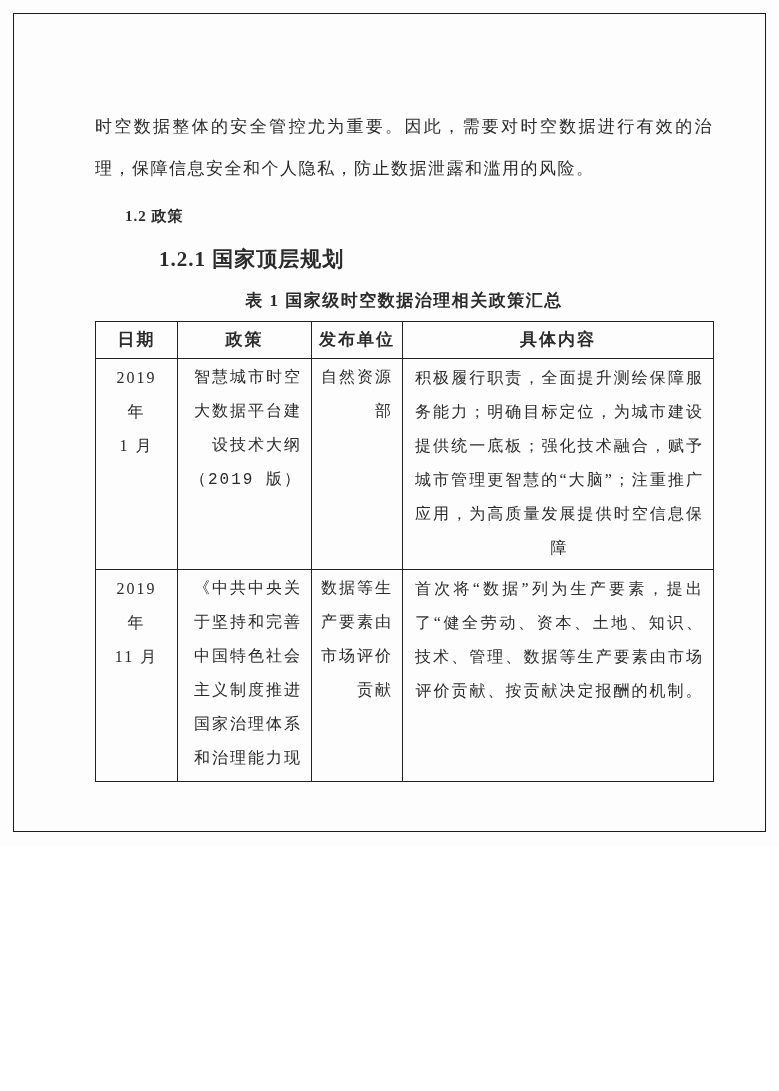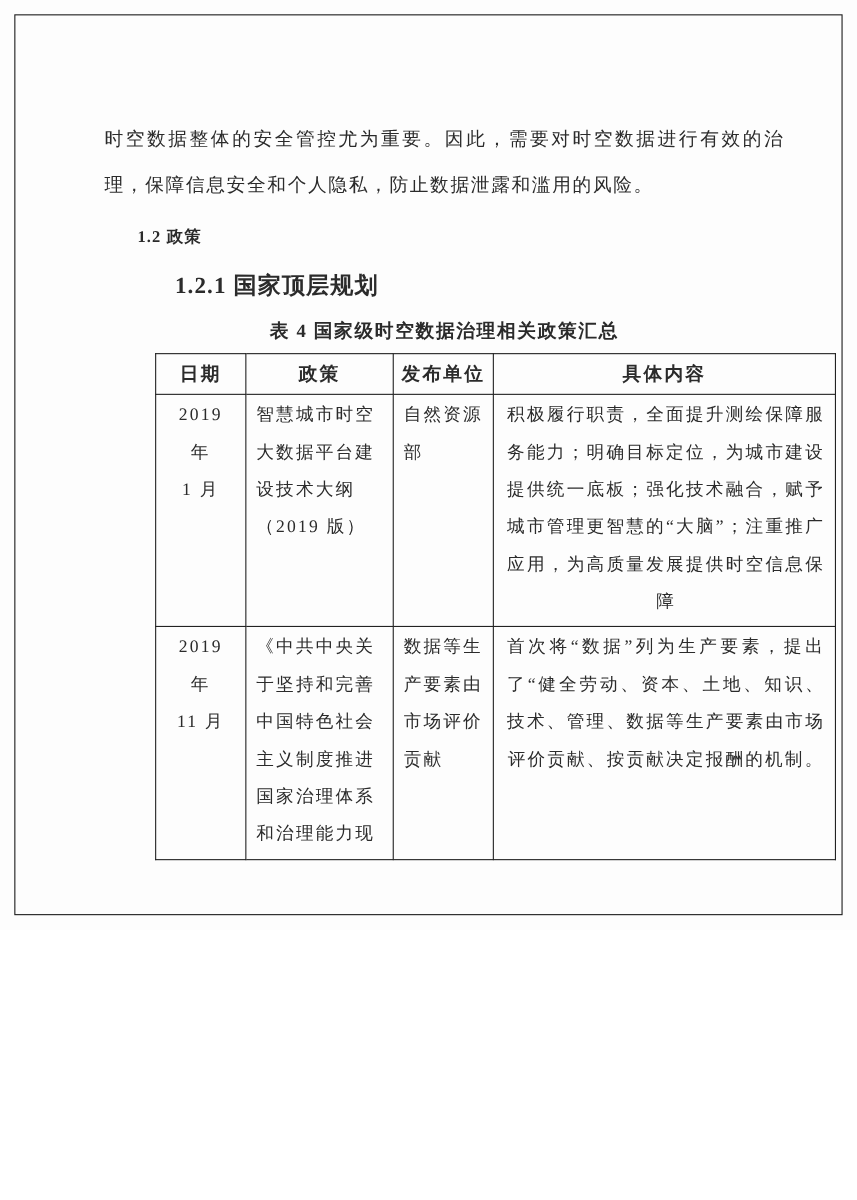--- a/index.html
+++ b/index.html
@@ -60,21 +60,20 @@
     text-align: center;
     font-weight: bold;
     font-size: 17px;
     line-height: 40px;
     letter-spacing: 1.5px;
   }
   table.policy-table {
     border-collapse: collapse;
     width: 618px;
     table-layout: fixed;
-    margin-left: 46px;
   }
   .policy-table col.c1 { width: 82px; }
   .policy-table col.c2 { width: 134px; }
   .policy-table col.c3 { width: 91px; }
   .policy-table col.c4 { width: 311px; }
   .policy-table th,
   .policy-table td {
     border: 1px solid #222222;
     font-weight: normal;
     font-size: 16px;
@@ -94,21 +93,22 @@
     line-height: 20px;
   }
   .policy-table tr.r1 td { height: 206px; }
   .policy-table tr.r2 td { height: 207px; }
   td.cell-date {
     text-align: center;
     white-space: pre-line;
   }
   td.cell-policy,
   td.cell-publisher {
-    text-align: left;
+    text-align: right;
+    font-family: Liberation Mono, monospace;
   }
   td.cell-content {
     text-align: justify;
     text-align-last: center;
     padding-left: 12px;
   }
   .page-number {
     position: absolute;
     left: 0;
     right: 0;
@@ -127,21 +127,21 @@
   <div class="content">
 
     <p class="body-par">时空数据整体的安全管控尤为重要。因此，需要对时空数据进行有效的治理，保障信息安全和个人隐私，防止数据泄露和滥用的风险。</p>
 
 
     <h2 class="sec-heading">1.2 政策</h2>
 
     <h3 class="subsec-heading">1.2.1 国家顶层规划</h3>
 
 
-    <div class="table-caption">表 4 国家级时空数据治理相关政策汇总</div>
+    <div class="table-caption">表 1 国家级时空数据治理相关政策汇总</div>
 
     <table class="policy-table">
       <colgroup>
         <col class="c1">
           <col class="c2">
           <col class="c3">
           <col class="c4">
       </colgroup>
       <thead>
         <tr>

